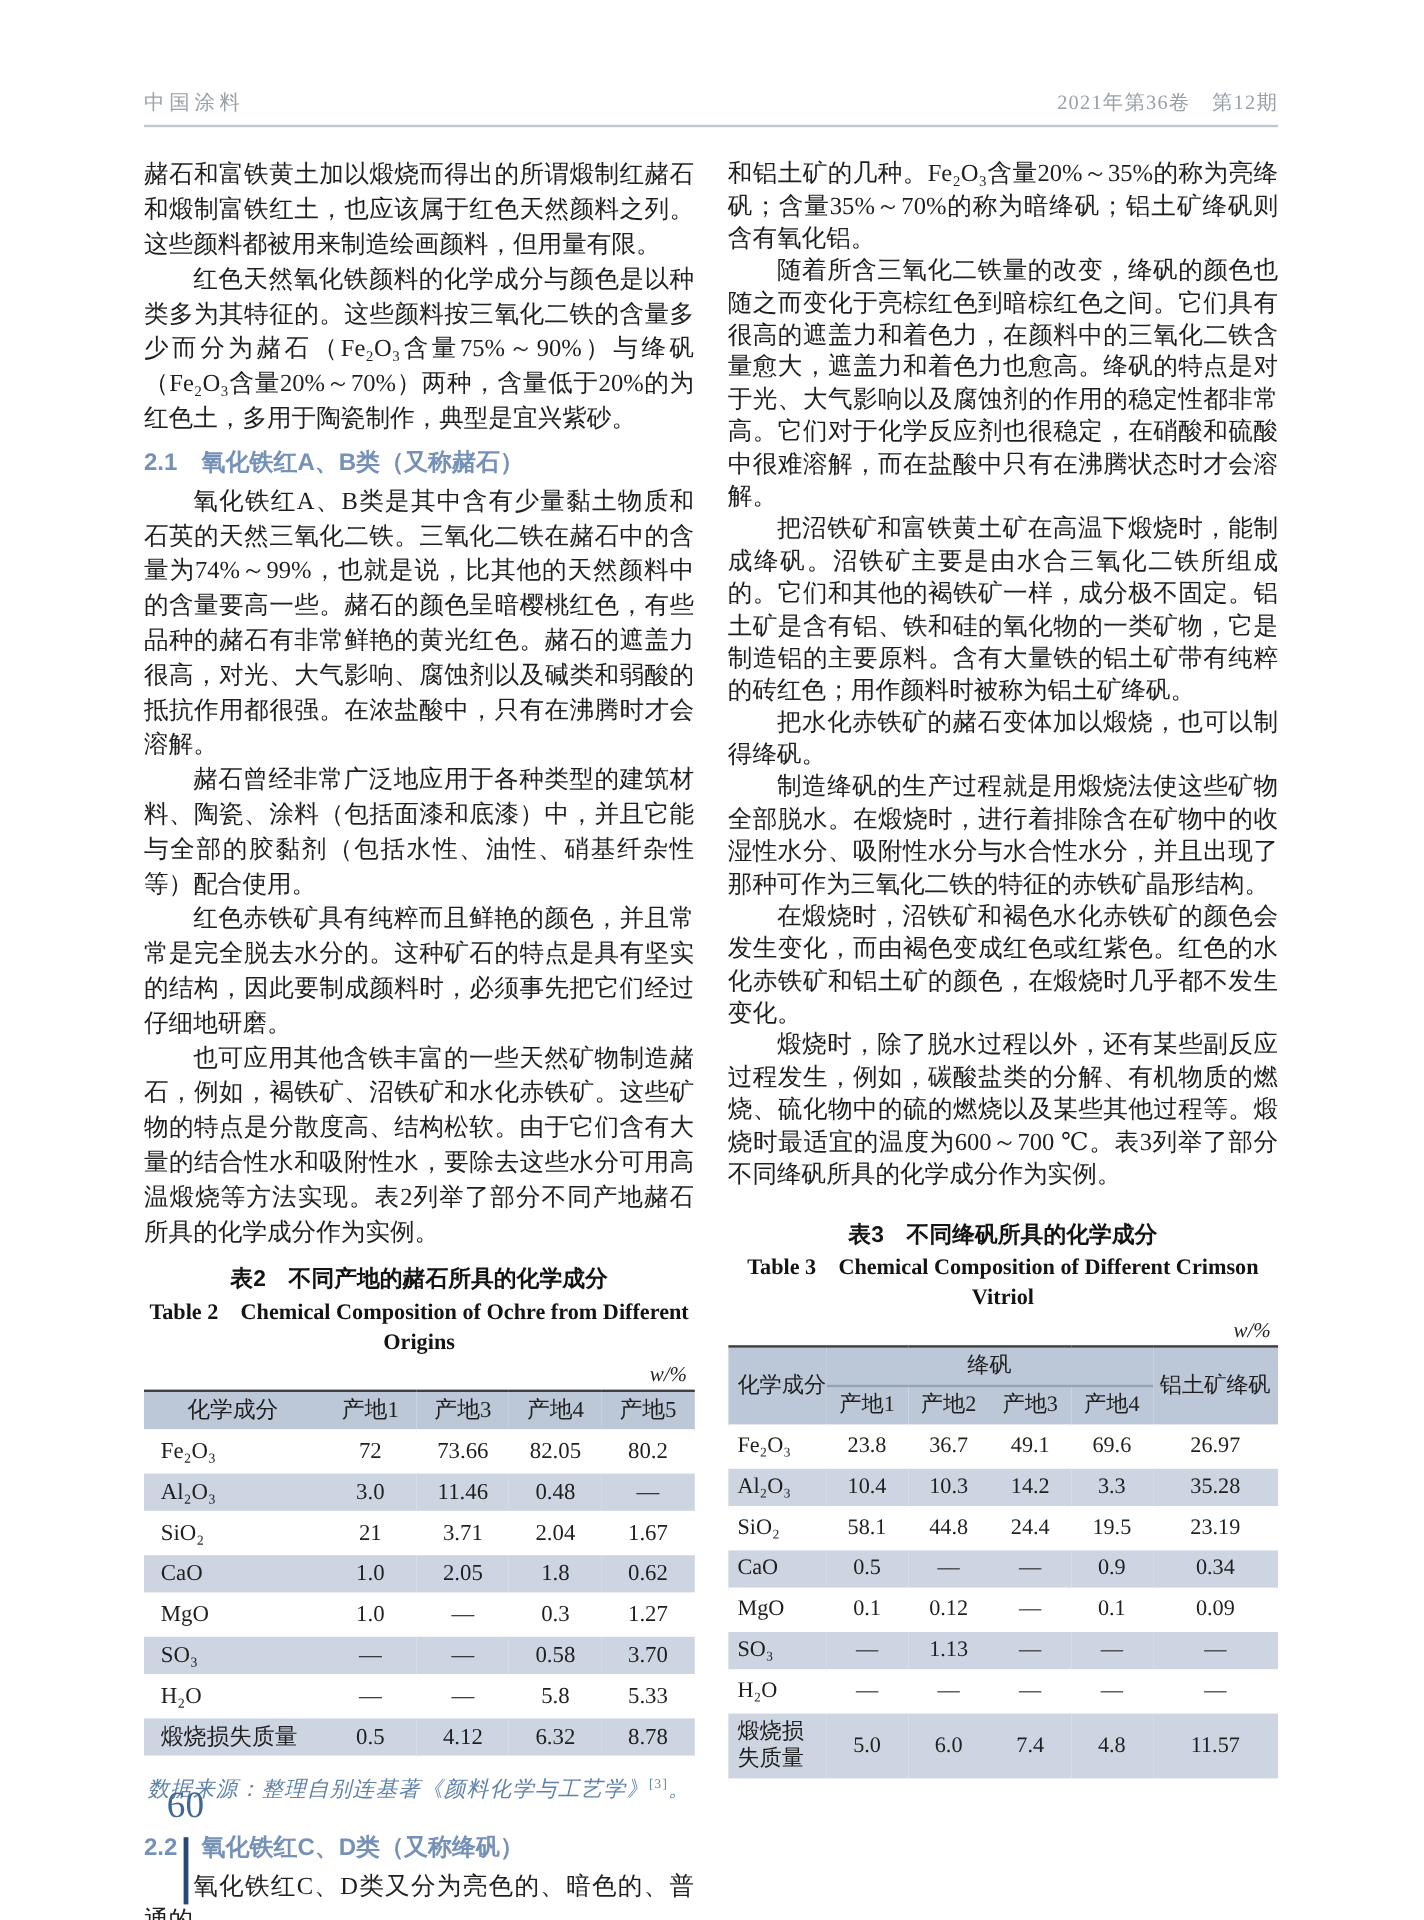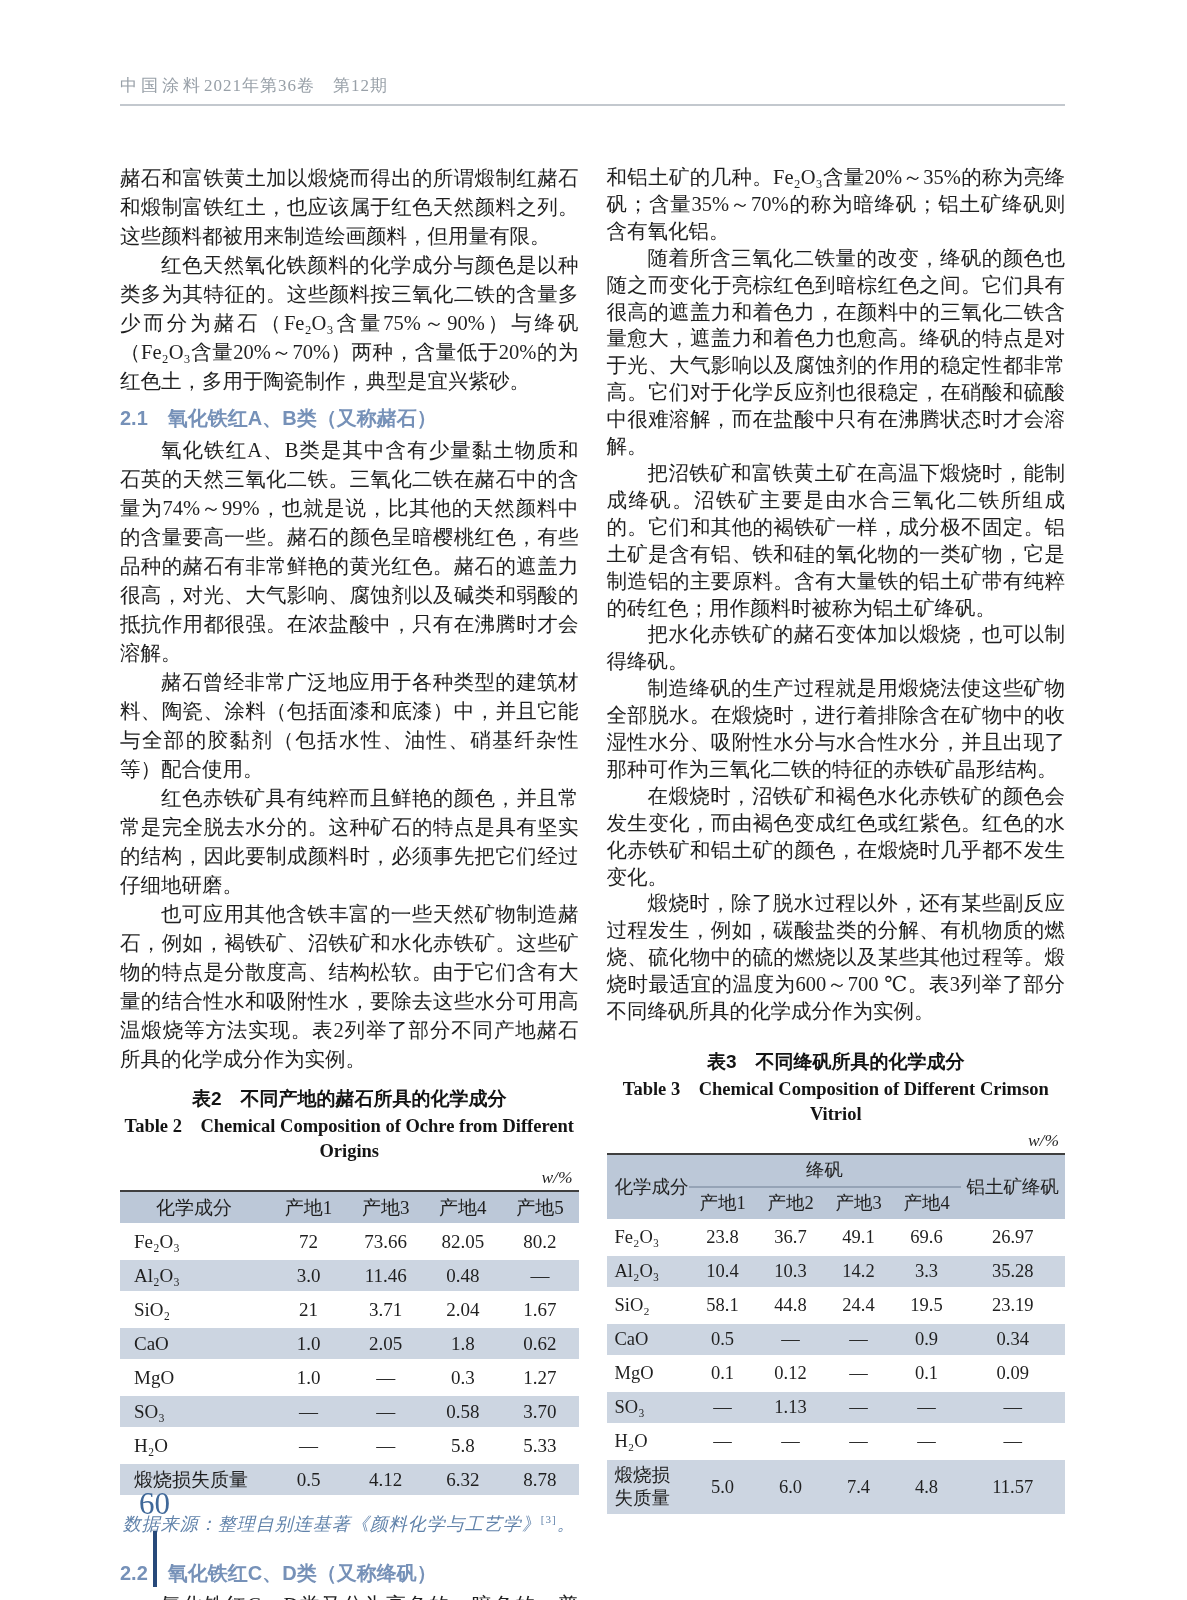--- a/index.html
+++ b/index.html
@@ -5,34 +5,34 @@
   html,body { margin:0; padding:0; background:#e8e8e8; }
   .page {
     position:relative; width:1187px; height:1600px; margin:0 auto;
     background:#ffffff; box-sizing:border-box;
     padding:74px 122px 0 120px;
     font-family:"Liberation Serif","DejaVu Serif",serif;
     color:#1f1f1f; overflow:hidden;
   }
   
   .page-header {
-    display:flex; align-items:flex-end;
+    display:flex; justify-content:space-between; align-items:flex-end;
     padding-bottom:7px; border-bottom:2px solid #c3c8ce;
     color:#98a0a8; font-size:17px;
   }
   .journal-name { letter-spacing:4px; }
   .issue-info { letter-spacing:1px; }
 
   
   .columns { display:flex; gap:28px; margin-top:26px; }
   .col { flex:1; min-width:0; text-align:justify; }
   .col-left  { font-size:20.5px; line-height:29px; }
   .col-right { font-size:20.5px; line-height:26.9px; }
   .para { margin:0; text-indent:2em; }
-  .para.no-indent { text-indent:0;margin-top:32px; }
+  .para.no-indent { text-indent:0; }
 
   .section-heading {
     margin:9px 0 5px 0; text-align:left; text-indent:0;
     font-family:"Liberation Sans","DejaVu Sans",sans-serif;
     font-weight:bold; font-size:20px; color:#7691b8; line-height:26px;
     display:flex; gap:20px;
   }
   .section-heading.gap-top { margin-top:24px; }
 
   

